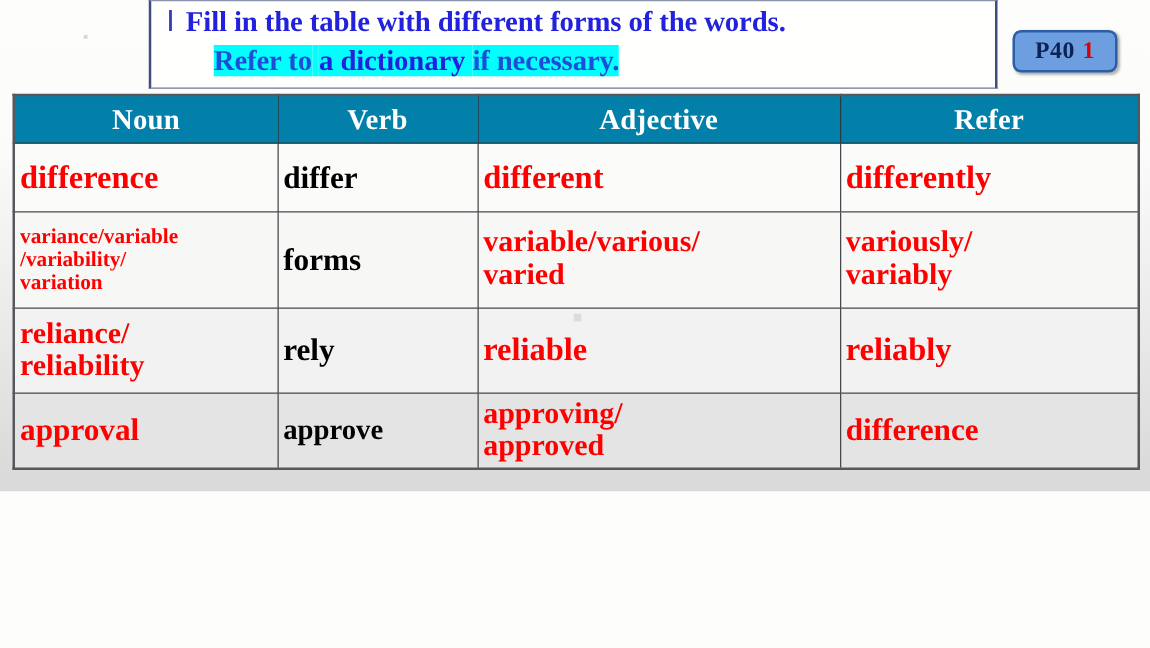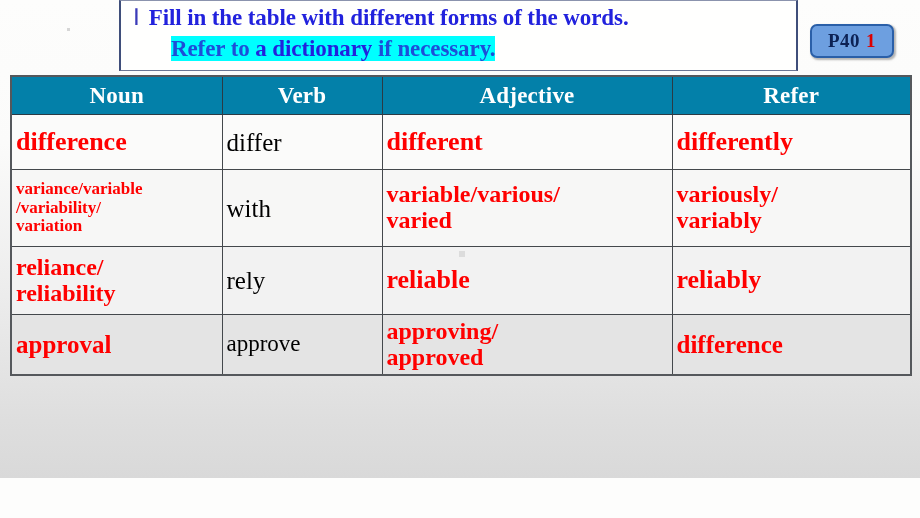--- a/index.html
+++ b/index.html
@@ -13,21 +13,21 @@
     font-family: "Liberation Serif", "DejaVu Serif", serif;
     overflow: hidden;
     position: relative;
   }
 
   
   #page {
     position: absolute;
     left: 0; top: 0;
     width: 920px;
-    height: 478px;
+    height: 393px;
     background: linear-gradient(to bottom, #fdfdfc 0%, #fbfbfa 30%, #ececec 62%, #dedede 88%, #d9d9d9 100%);
   }
 
   
   .artifact-dot {
     position: absolute;
     background: #cfcfcf;
   }
   #dot-topleft { left: 67px; top: 28px; width: 3px; height: 3px; background: #d6d6d6; }
   #dot-cell    { left: 459px; top: 251px; width: 6px; height: 6px; background: #dcdcdc; }
@@ -148,21 +148,21 @@
   tr.r4 td { height: 52px; }
   tr.r5 td { height: 55px; }
   tr.r6 td { height: 72px; }
 
   .w-red {
     color: #ff0000;
     font-weight: bold;
   }
   .w-black {
     color: #000000;
-    font-weight: normal;
+    font-weight: bold;
   }
 
   
   .fs-26 { font-size: 26px; }
   .fs-24 { font-size: 24px; }
   .fs-23 { font-size: 23px; }
   .fs-22 { font-size: 22px; }
   .fs-17 { font-size: 17px; line-height: 1.16; }
   .fs-25 { font-size: 25px; }
 </style>
@@ -204,21 +204,21 @@
     </thead>
     <tbody>
       <tr class="r1">
         <td class="w-red fs-26">difference</td>
         <td class="w-black fs-25">differ</td>
         <td class="w-red fs-26">different</td>
         <td class="w-red fs-26">differently</td>
       </tr>
       <tr class="r2">
         <td class="w-red fs-17">variance/variable<br>/variability/<br>variation</td>
-        <td class="w-black fs-25">with</td>
+        <td class="w-black fs-25">forms</td>
         <td class="w-red fs-24">variable/various/<br>varied</td>
         <td class="w-red fs-24">variously/<br>variably</td>
       </tr>
       <tr class="r3">
         <td class="w-red fs-24">reliance/<br>reliability</td>
         <td class="w-black fs-25">rely</td>
         <td class="w-red fs-26">reliable</td>
         <td class="w-red fs-26">reliably</td>
       </tr>
       <tr class="r5">

